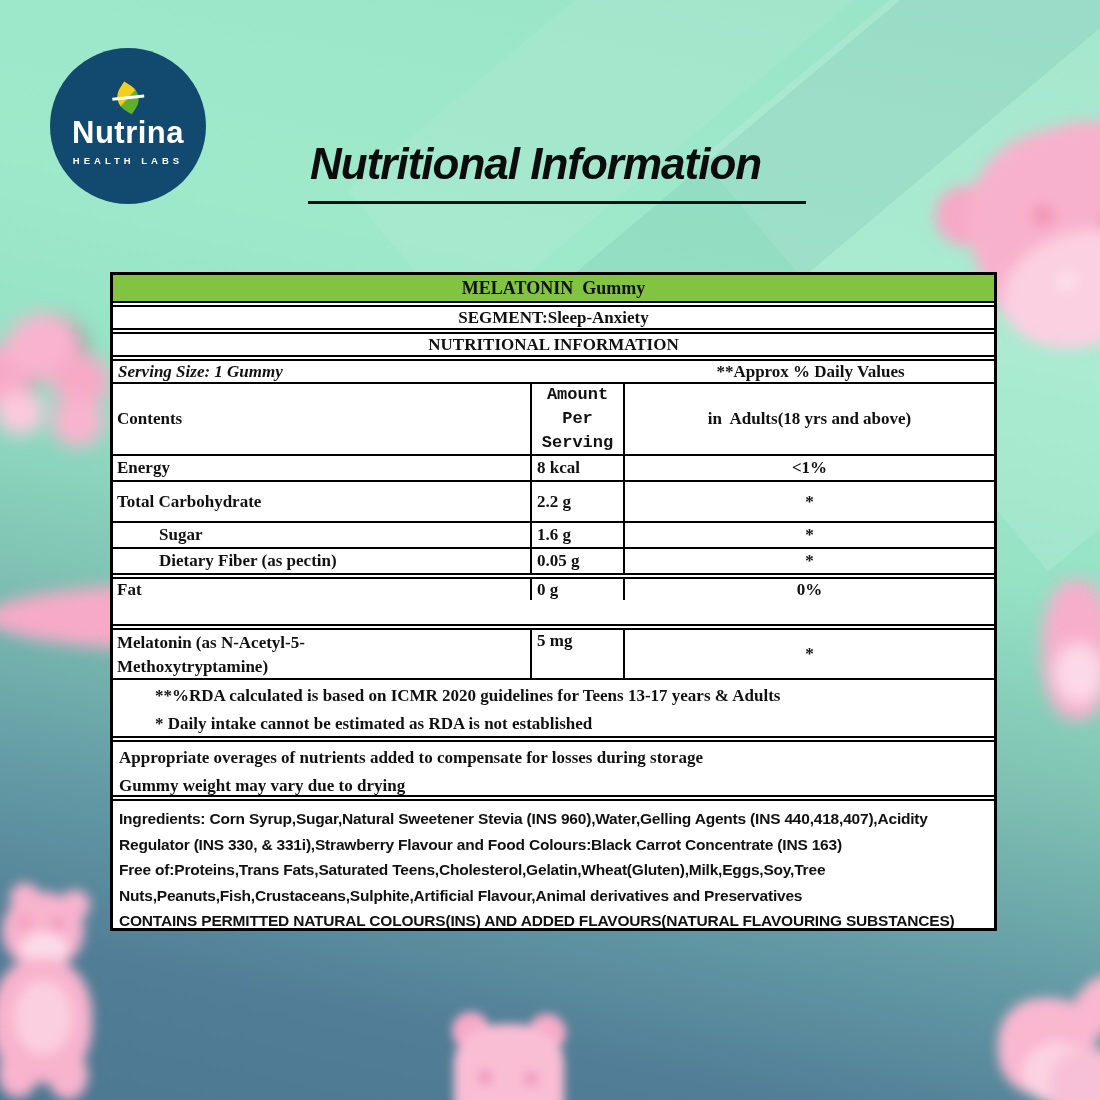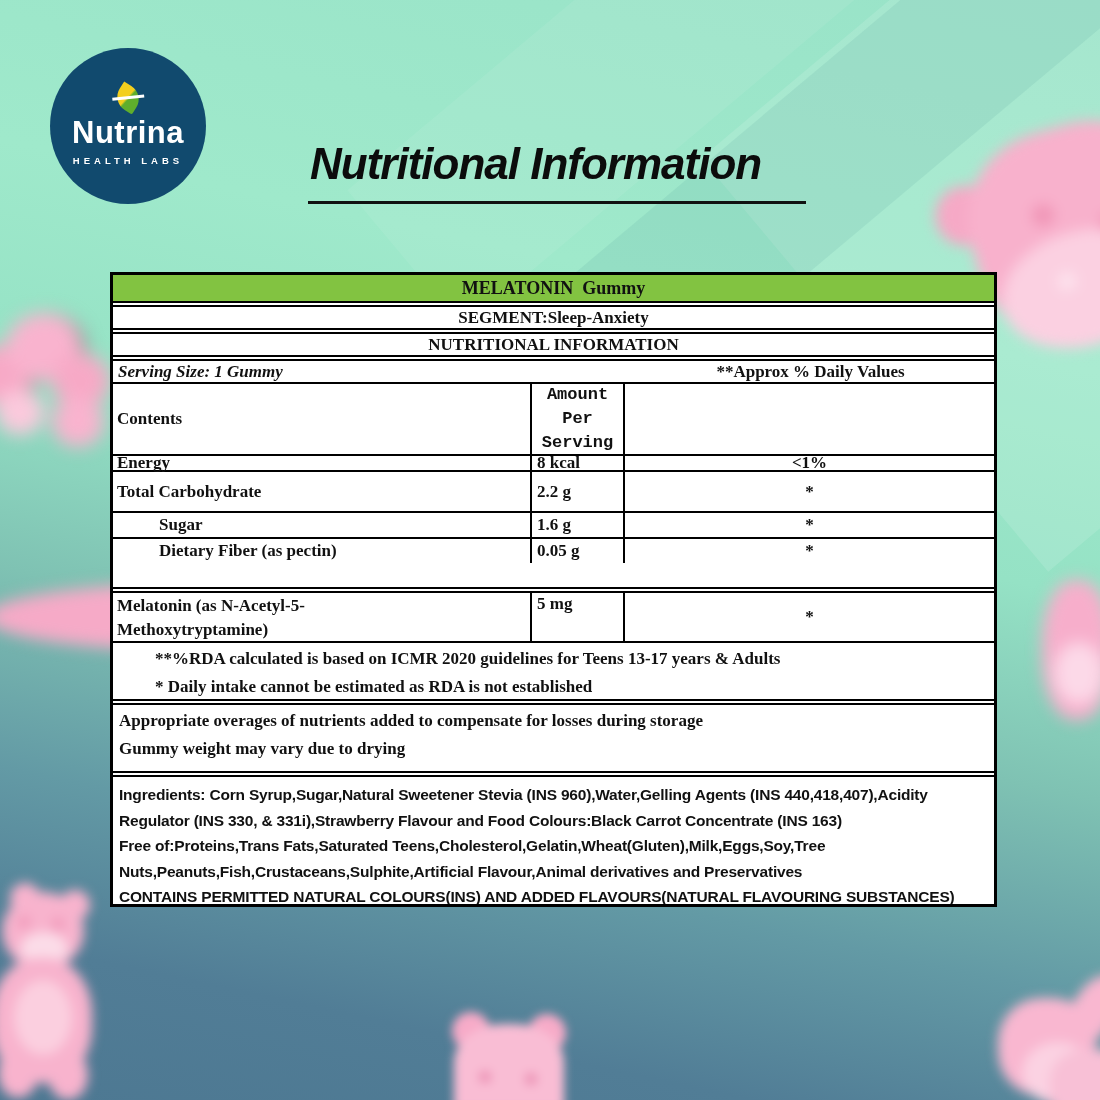--- a/index.html
+++ b/index.html
@@ -175,23 +175,24 @@
     </div>
 
     <div class="trow dbl row-serving">
       <div class="cell c12">Serving Size: 1 Gummy</div>
       <div class="cell c3s">**Approx % Daily Values</div>
     </div>
 
     <div class="trow row-colhead">
       <div class="cell c1">Contents</div>
       <div class="cell c2">Amount Per Serving</div>
-    </div>
-
-    <div class="trow" style="height:16px;">
+      <div class="cell c3 pre">in  Adults(18 yrs and above)</div>
+    </div>
+
+    <div class="trow" style="height:26px;">
       <div class="cell c1">Energy</div>
       <div class="cell c2">8 kcal</div>
       <div class="cell c3">&lt;1%</div>
     </div>
 
     <div class="trow" style="height:41px;">
       <div class="cell c1">Total Carbohydrate</div>
       <div class="cell c2">2.2 g</div>
       <div class="cell c3">*</div>
     </div>
@@ -201,36 +202,41 @@
       <div class="cell c2">1.6 g</div>
       <div class="cell c3">*</div>
     </div>
 
     <div class="trow" style="height:26px;">
       <div class="cell c1 indent">Dietary Fiber (as pectin)</div>
       <div class="cell c2">0.05 g</div>
       <div class="cell c3">*</div>
     </div>
 
+    <div class="trow dbl" style="height:27px;">
+      <div class="cell c1">Fat</div>
+      <div class="cell c2">0 g</div>
+      <div class="cell c3">0%</div>
+    </div>
 
     <div class="trow dbl row-melatonin" style="height:54px;margin-top:24px;">
       <div class="cell c1">Melatonin (as N-Acetyl-5-
 Methoxytryptamine)</div>
       <div class="cell c2">5 mg</div>
       <div class="cell c3">*</div>
     </div>
 
     <div class="trow" style="height:58px;padding-left:36px;">
       <div class="note-cell">
         <div>**%RDA calculated is based on ICMR 2020 guidelines for Teens 13-17 years &amp; Adults</div>
         <div>* Daily intake cannot be estimated as RDA is not established</div>
       </div>
     </div>
 
-    <div class="trow dbl" style="height:72px;">
+    <div class="trow dbl" style="height:59px;">
       <div class="note-cell">
         <div>Appropriate overages of nutrients added to compensate for losses during storage</div>
         <div>Gummy weight may vary due to drying</div>
       </div>
     </div>
 
     <div class="trow dbl" style="height:133px;">
       <div class="ing-cell">
         <div>Ingredients: Corn Syrup,Sugar,Natural Sweetener Stevia (INS 960),Water,Gelling Agents (INS 440,418,407),Acidity</div>
         <div>Regulator (INS 330, &amp; 331i),Strawberry Flavour and Food Colours:Black Carrot Concentrate (INS 163)</div>

